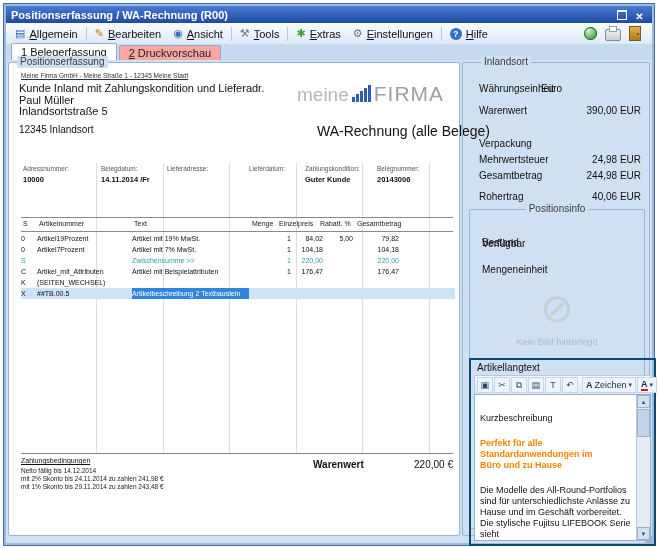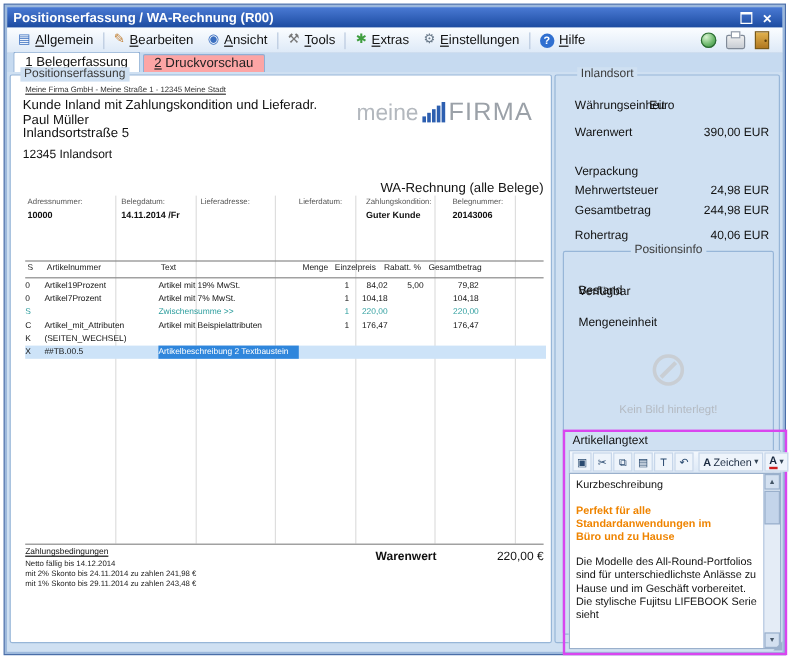--- a/index.html
+++ b/index.html
@@ -61,21 +61,21 @@
 
   
   .sender{left:12px;top:9px;font-size:6.5px;color:#333;text-decoration:underline;white-space:nowrap}
   .cust{left:10px;font-size:11px;white-space:nowrap}
   .city{left:10px;top:61px;font-size:10px;white-space:nowrap}
   .logo{left:288px;top:22px;display:flex;align-items:flex-end;gap:3px}
   .logo-w1{font-size:19px;color:#b3b8be;line-height:17px}
   .logo-bars{display:flex;align-items:flex-end;gap:1px;padding-bottom:1px}
   .logo-bars i{display:block;width:3px;background:#2d5fb0}
   .logo-w2{font-size:21px;color:#9ba1a8;letter-spacing:1px;line-height:18px}
-  .doctype{left:308px;top:88px;font-size:11px;white-space:nowrap}
+  .doctype{left:308px;top:60px;font-size:14px;white-space:nowrap}
   .flabel{font-size:6.5px;color:#555;top:102px;white-space:nowrap}
   .fvalue{font-size:7.5px;font-weight:bold;color:#111;top:112px;white-space:nowrap}
   .vline{width:1px;background:#dedede;top:100px;height:290px}
   .hline{height:1px;background:#8a8a8a;left:12px;width:432px}
   .th{font-size:7px;color:#222;top:157px;white-space:nowrap}
   .trows{left:12px;top:170px;width:434px}
   .trow{display:grid;grid-template-columns:16px 95px 117px 44px 32px 30px 46px;
         height:11px;line-height:11px;font-size:7px;color:#111}
   .trow span{white-space:nowrap;overflow:visible}
   .tnum{text-align:right;padding-right:2px}
@@ -93,21 +93,21 @@
   .brow .bv{position:absolute;left:62px;right:0;text-align:right;white-space:nowrap}
   .brow.bv-left .bv{text-align:left}
   #gb-pos{left:6px;top:146px;width:174px;height:318px}
   #gb-pos .gcaption{left:50%;transform:translateX(-50%)}
   .prow{position:absolute;left:12px;font-size:10px;white-space:nowrap}
   .imgbox{left:6px;top:70px;width:162px;height:80px}
   .noimg-icon{display:block;text-align:center;font-size:40px;color:#c9ced4;line-height:56px}
   .noimg-text{display:block;text-align:center;font-size:9.5px;color:#b4bac2}
 
   
-  #redbox{position:absolute;left:465px;top:354px;width:183px;height:184px;border:2px solid #d946ef}
+  #redbox{position:absolute;left:465px;top:354px;width:183px;height:184px;border:2px solid #0c4a6e}
   .lt-caption{left:6px;top:2px;font-size:10px;color:#111}
   .lt-toolbar{position:absolute;left:3px;top:15px;right:3px;height:18px;
               background:linear-gradient(#f4f8fd,#dce8f6);border:1px solid #b6c9e0;
               display:flex;align-items:center;gap:1px;padding:0 2px}
   .tbtn{min-width:14px;height:14px;display:flex;align-items:center;justify-content:center;
         font-size:9px;color:#2a4a70;background:#eef4fb;border:1px solid #c6d6ea}
   .tbtn-zeichen{display:flex;align-items:center;gap:2px;padding:0 3px;height:14px;font-size:9px;
                 background:#eef4fb;border:1px solid #c6d6ea;color:#1a2a40}
   .fontA{font-weight:bold}
   .red-underline{border-bottom:2px solid #d02020;line-height:9px}
@@ -115,21 +115,21 @@
   .tsep{width:1px;height:12px;background:#b6c9e0;margin:0 1px}
   .lt-text{position:absolute;left:3px;top:34px;right:3px;bottom:3px;background:#fff;border:1px solid #9ab0cc}
   .lt-scroll{position:absolute;top:0;right:0;bottom:0;width:13px;background:#e4ecf6;border-left:1px solid #b6c9e0}
   .sbtn{position:absolute;left:0;right:0;height:13px;background:#d3e0f0;border:1px solid #9ab0cc;
         box-sizing:border-box;font-size:6px;color:#456;display:flex;align-items:center;justify-content:center}
   .sbtn.up{top:0}.sbtn.down{bottom:0}
   .sbtn.up::before{content:"▲"}.sbtn.down::before{content:"▼"}
   .sthumb{position:absolute;left:0;right:0;top:14px;height:28px;background:#c3d4ea;border:1px solid #9ab0cc;box-sizing:border-box}
   .lt-body{position:absolute;left:0;top:0;right:13px;bottom:0;overflow:hidden;
            padding:4px 5px;font-size:9px;line-height:11px;color:#111}
-  .lt-body p{margin:0 0 10px 0}
+  .lt-body p{margin:14px 0 10px 0}
   .lt-high{color:#ef8400;font-weight:bold;max-width:122px}
   .lt-para{margin:0}
 
   .grip{position:absolute;right:2px;bottom:1px;font-size:10px;color:#9ab0cc;line-height:10px}
 </style>
 </head>
 <body>
 
 <div id="window">
 

